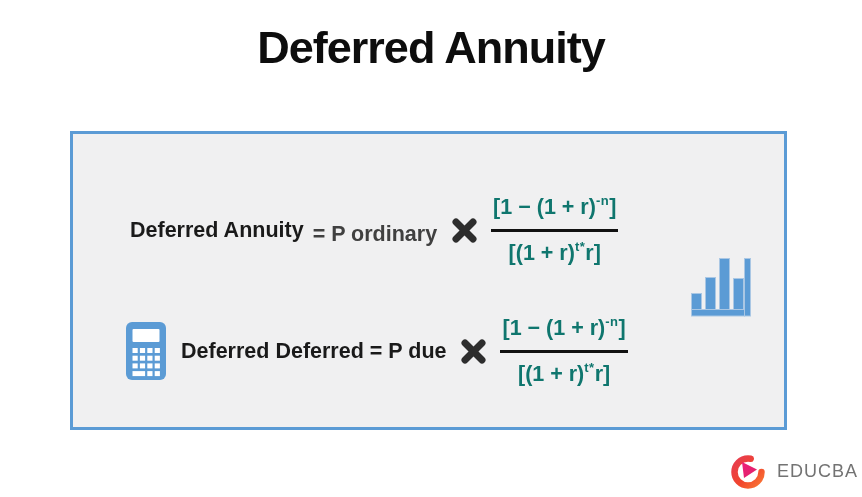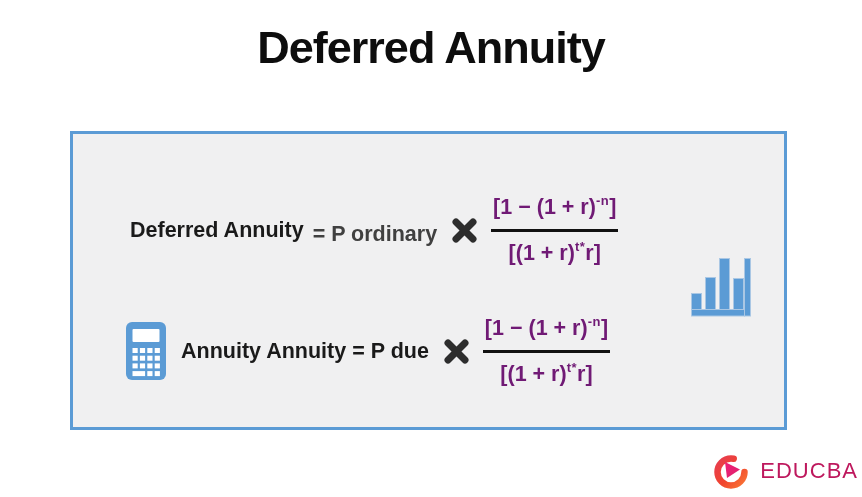--- a/index.html
+++ b/index.html
@@ -55,21 +55,21 @@
   }
 
   .multiply { margin: 0 13px 0 14px; display: inline-flex; }
 
   .fraction {
     display: inline-flex;
     flex-direction: column;
     align-items: center;
     font-size: 21.5px;
     font-weight: bold;
-    color: #701a75;
+    color: #0f766e;
     text-align: center;
   }
   .frac-num { padding: 0 2px 8px 2px; }
   .frac-den { padding: 8px 2px 0 2px; }
   .frac-line {
     display: block;
     align-self: stretch;
     height: 3px;
     background: #111111;
   }
@@ -89,22 +89,22 @@
   }
 
   .brand {
     position: absolute;
     right: 4px; bottom: 5px;
     display: flex;
     align-items: center;
     gap: 8px;
   }
   .brand-text {
-    font-size: 22px;
-    color: #be185d;
+    font-size: 18px;
+    color: #737373;
     letter-spacing: 1px;
   }
 </style>
 </head>
 <body>
 
 <h1 class="title">Deferred Annuity</h1>
 
 <div class="panel">
 
@@ -143,21 +143,21 @@
           <rect x="7.5" y="42.4" width="5.2" height="5"></rect>
           <rect x="14.9" y="42.4" width="5.2" height="5"></rect>
           <rect x="22.3" y="42.4" width="5.2" height="5"></rect>
           <rect x="29.7" y="42.4" width="5.2" height="5"></rect>
           <rect x="7.5" y="50.1" width="12.6" height="5"></rect>
           <rect x="22.3" y="50.1" width="5.2" height="5"></rect>
           <rect x="29.7" y="50.1" width="5.2" height="5"></rect>
         </g>
       </svg>
     </span>
-    <span class="lhs-text">Annuity Annuity = P due</span>
+    <span class="lhs-text">Deferred Deferred = P due</span>
     <span class="multiply">
       <svg width="27" height="27" viewBox="0 0 27 27" aria-hidden="true">
         <g stroke="#2d2d2d" stroke-width="7" stroke-linecap="round">
           <line x1="5" y1="5" x2="22" y2="22"></line>
           <line x1="22" y1="5" x2="5" y2="22"></line>
         </g>
       </svg>
     </span>
     <span class="fraction">
       <span class="frac-num"><span>[1 − (1 + r)</span><sup>-n</sup><span>]</span></span>

